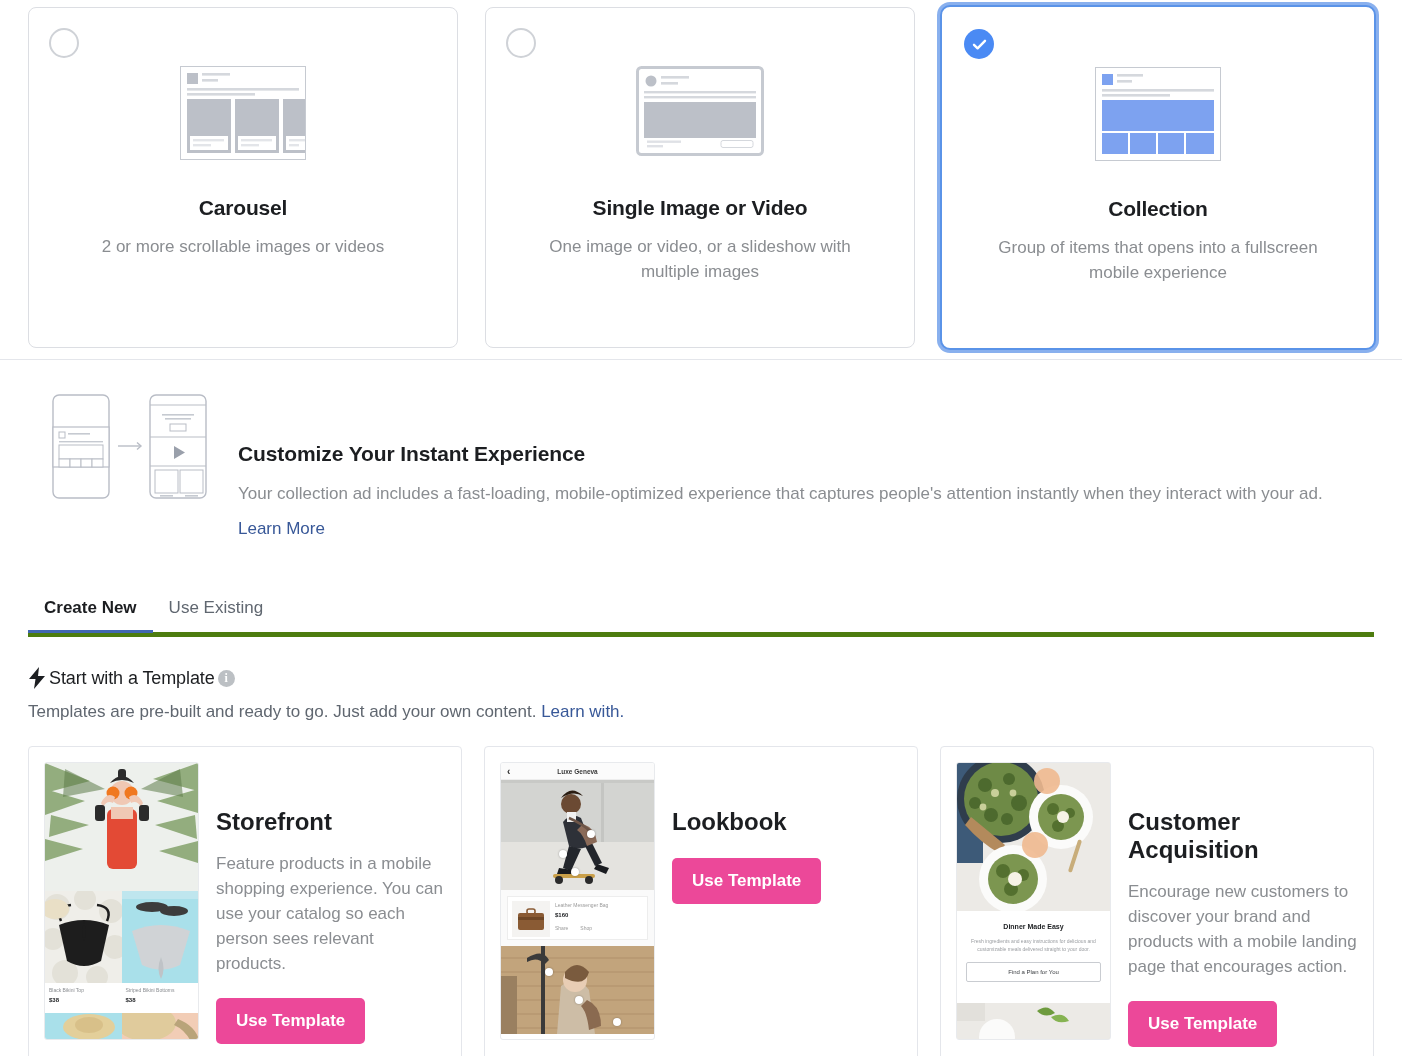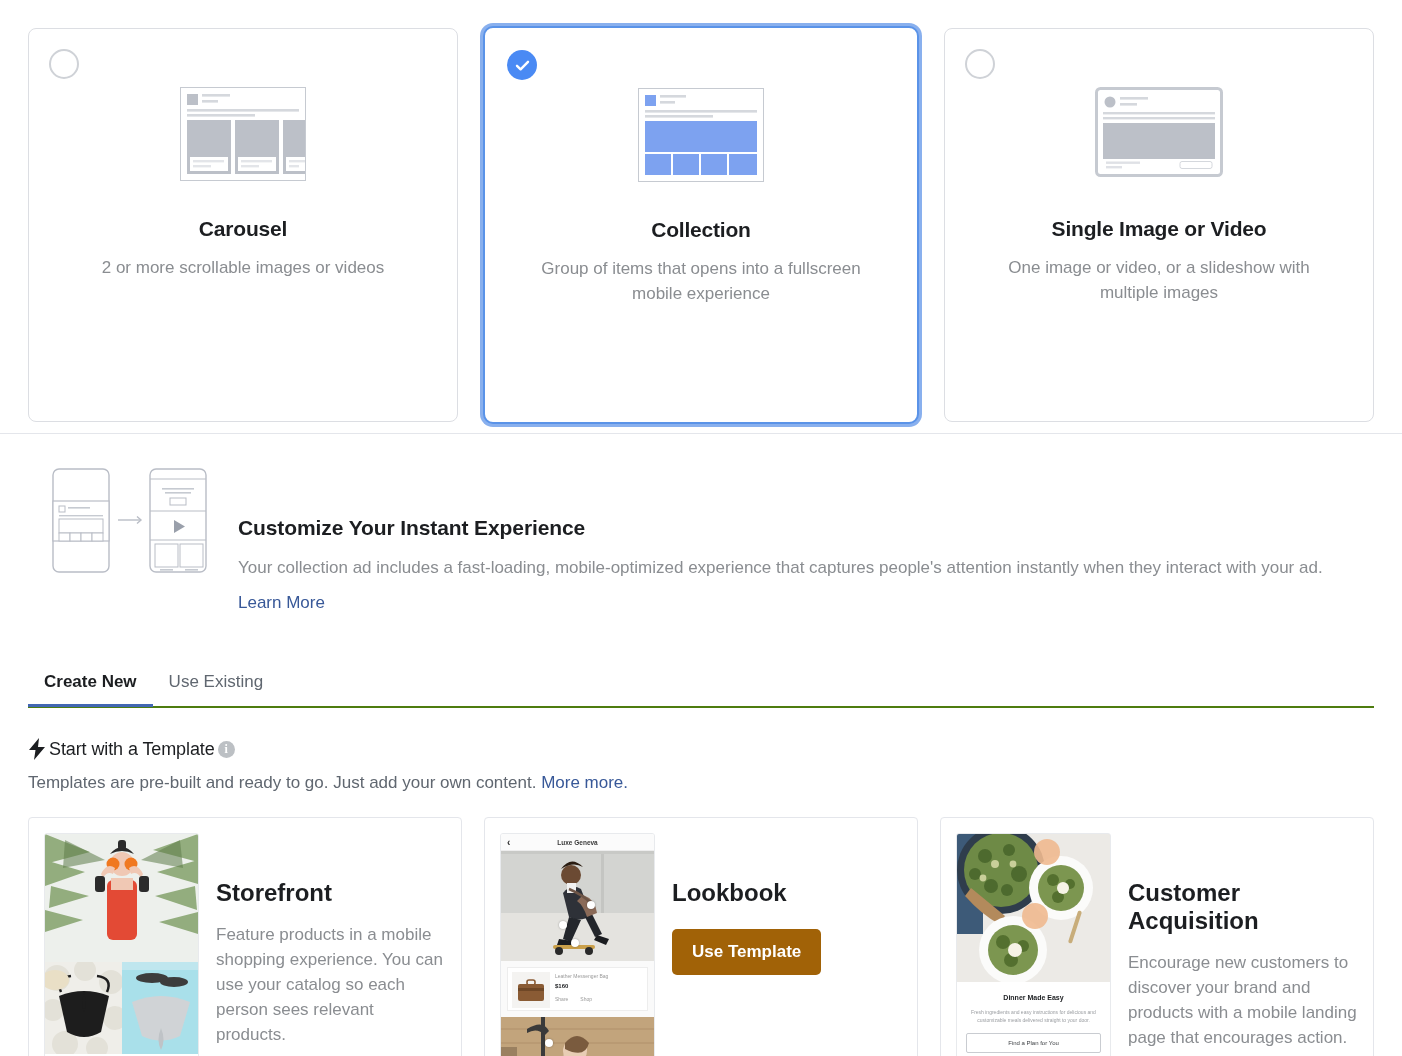--- a/index.html
+++ b/index.html
@@ -9,22 +9,22 @@
     background: #ffffff;
     font-family: "Liberation Sans", sans-serif;
     color: #1c1e21;
     overflow: hidden;
   }
 
   
   .format-row {
     display: flex;
     gap: 27px;
-    padding: 28px 28px 0 28px;
-    height: 422px;
+    padding: 7px 28px 0 28px;
+    height: 348px;
   }
   .format-card {
     position: relative;
     flex: 1 1 0;
     border: 1px solid #dcdee3;
     border-radius: 8px;
     background: #fff;
     cursor: pointer;
     padding-top: 28px;
   }
@@ -113,21 +113,21 @@
     max-width: 1105px;
   }
   .ie-body a, .link {
     color: #385898;
     text-decoration: none;
   }
 
   
   .tabs {
     margin: 42px 28px 0 28px;
-    border-bottom: 2px solid #4d7c0f;
+    border-bottom: 5px solid #4d7c0f;
     display: flex;
     gap: 0;
   }
   .tab {
     padding: 10px 16px 12px 16px;
     font-size: 17px;
     color: #606770;
     cursor: pointer;
     position: relative;
     margin-bottom: -1px;
@@ -203,21 +203,21 @@
   }
   .tpl-desc {
     margin-top: 15px;
     font-size: 17px;
     line-height: 25px;
     color: #8a8d91;
   }
   .use-btn {
     margin-top: 22px;
     display: inline-block;
-    background: #a16207;
+    background: #ec4899;
     color: #fff;
     border: none;
     border-radius: 5px;
     font-size: 17px;
     font-weight: bold;
     font-family: "Liberation Sans", sans-serif;
     padding: 13px 20px;
     cursor: pointer;
   }
 
@@ -371,64 +371,64 @@
         <rect x="103" y="33" width="22" height="54" fill="#bcc0c8"></rect>
         <rect x="106" y="70" width="19" height="14" fill="#fff"></rect>
         <rect x="109" y="73" width="16" height="2.4" fill="#e3e5e9"></rect>
         <rect x="109" y="78" width="10" height="2.4" fill="#e3e5e9"></rect>
       </svg>
     </div>
     <div class="format-title">Carousel</div>
     <div class="format-desc">2 or more scrollable images or videos</div>
   </div>
 
-  <div class="format-card selected">
-    <div class="radio checked">
-      <svg width="17" height="17" viewBox="0 0 17 17">
-        <path d="M3 8.8 L6.6 12.3 L14 4.8" stroke="#fff" stroke-width="2.4" fill="none" stroke-linecap="round" stroke-linejoin="round"></path>
-      </svg>
-    </div>
-    <div class="mock-wrap">
-      <svg class="mock-svg" width="126" height="94" viewBox="0 0 126 94">
-        <rect x="0.5" y="0.5" width="125" height="93" fill="#fff" stroke="#c6cad1"></rect>
-        <rect x="7" y="7" width="11" height="11" fill="#7da2f0"></rect>
-        <rect x="22" y="7" width="26" height="2.6" fill="#d5d8dd"></rect>
-        <rect x="22" y="13" width="15" height="2.6" fill="#d5d8dd"></rect>
-        <rect x="7" y="22" width="112" height="2.6" fill="#d5d8dd"></rect>
-        <rect x="7" y="27" width="68" height="2.6" fill="#d5d8dd"></rect>
-        <rect x="7" y="33" width="112" height="31" fill="#7da2f0"></rect>
-        <rect x="7" y="66" width="26" height="21" fill="#7da2f0"></rect>
-        <rect x="35" y="66" width="26" height="21" fill="#7da2f0"></rect>
-        <rect x="63" y="66" width="26" height="21" fill="#7da2f0"></rect>
-        <rect x="91" y="66" width="28" height="21" fill="#7da2f0"></rect>
-      </svg>
-    </div>
-    <div class="format-title">Collection</div>
-    <div class="format-desc">Group of items that opens into a fullscreen mobile experience</div>
-  </div>
-
   <div class="format-card">
     <div class="radio"></div>
     <div class="mock-wrap">
       <svg class="mock-svg" width="128" height="90" viewBox="0 0 128 90">
         <rect x="1.5" y="1.5" width="125" height="87" rx="4" fill="#fff" stroke="#c6cad1" stroke-width="3"></rect>
         <circle cx="15" cy="15" r="5.5" fill="#bcc0c8"></circle>
         <rect x="25" y="10" width="28" height="2.6" fill="#d5d8dd"></rect>
         <rect x="25" y="16" width="17" height="2.6" fill="#d5d8dd"></rect>
         <rect x="8" y="25" width="112" height="2.4" fill="#d5d8dd"></rect>
         <rect x="8" y="30" width="112" height="2.4" fill="#d5d8dd"></rect>
         <rect x="8" y="36" width="112" height="36" fill="#bcc0c8"></rect>
         <rect x="8" y="72" width="112" height="11" fill="#fff"></rect>
         <rect x="11" y="74.5" width="34" height="2.4" fill="#dfe1e6"></rect>
         <rect x="11" y="79" width="16" height="2.4" fill="#dfe1e6"></rect>
         <rect x="85" y="74.5" width="32" height="7" rx="2" fill="#fff" stroke="#d5d8dd"></rect>
       </svg>
     </div>
     <div class="format-title">Single Image or Video</div>
     <div class="format-desc">One image or video, or a slideshow with multiple images</div>
+  </div>
+
+  <div class="format-card selected">
+    <div class="radio checked">
+      <svg width="17" height="17" viewBox="0 0 17 17">
+        <path d="M3 8.8 L6.6 12.3 L14 4.8" stroke="#fff" stroke-width="2.4" fill="none" stroke-linecap="round" stroke-linejoin="round"></path>
+      </svg>
+    </div>
+    <div class="mock-wrap">
+      <svg class="mock-svg" width="126" height="94" viewBox="0 0 126 94">
+        <rect x="0.5" y="0.5" width="125" height="93" fill="#fff" stroke="#c6cad1"></rect>
+        <rect x="7" y="7" width="11" height="11" fill="#7da2f0"></rect>
+        <rect x="22" y="7" width="26" height="2.6" fill="#d5d8dd"></rect>
+        <rect x="22" y="13" width="15" height="2.6" fill="#d5d8dd"></rect>
+        <rect x="7" y="22" width="112" height="2.6" fill="#d5d8dd"></rect>
+        <rect x="7" y="27" width="68" height="2.6" fill="#d5d8dd"></rect>
+        <rect x="7" y="33" width="112" height="31" fill="#7da2f0"></rect>
+        <rect x="7" y="66" width="26" height="21" fill="#7da2f0"></rect>
+        <rect x="35" y="66" width="26" height="21" fill="#7da2f0"></rect>
+        <rect x="63" y="66" width="26" height="21" fill="#7da2f0"></rect>
+        <rect x="91" y="66" width="28" height="21" fill="#7da2f0"></rect>
+      </svg>
+    </div>
+    <div class="format-title">Collection</div>
+    <div class="format-desc">Group of items that opens into a fullscreen mobile experience</div>
   </div>
 </div>
 
 <div class="divider-full"></div>
 
 <div class="ie-section">
   <div class="ie-illus">
     <svg width="180" height="105" viewBox="0 0 180 105">
 
       <rect x="1" y="1" width="56" height="103" rx="6" fill="#fff" stroke="#b9bdc6" stroke-width="1.4"></rect>
@@ -470,21 +470,21 @@
   <div class="tab">Use Existing</div>
 </div>
 
 <div class="tpl-head">
   <svg class="bolt-icon" width="18" height="22" viewBox="0 0 18 22">
     <path d="M11 0 L1 12 L7.5 12 L6 22 L17 9 L10 9 Z" fill="#1c1e21"></path>
   </svg>
   <div class="tpl-head-title">Start with a Template</div>
   <div class="info-icon">i</div>
 </div>
-<div class="tpl-sub"><span>Templates are pre-built and ready to go. Just add your own content. </span><a href="#" class="link">More more.</a></div>
+<div class="tpl-sub"><span>Templates are pre-built and ready to go. Just add your own content. </span><a href="#" class="link">Learn with.</a></div>
 
 <div class="tpl-row">
 
   <div class="tpl-card">
     <div class="thumb">
       <div class="sf-hero">
         <svg width="153" height="128" viewBox="0 0 153 128" class="blurimg">
           <rect width="153" height="128" fill="#edf0ec"></rect>
           <g fill="#7d9d63" opacity=".8">
             <path d="M0 0 L45 18 L0 30 Z"></path>

